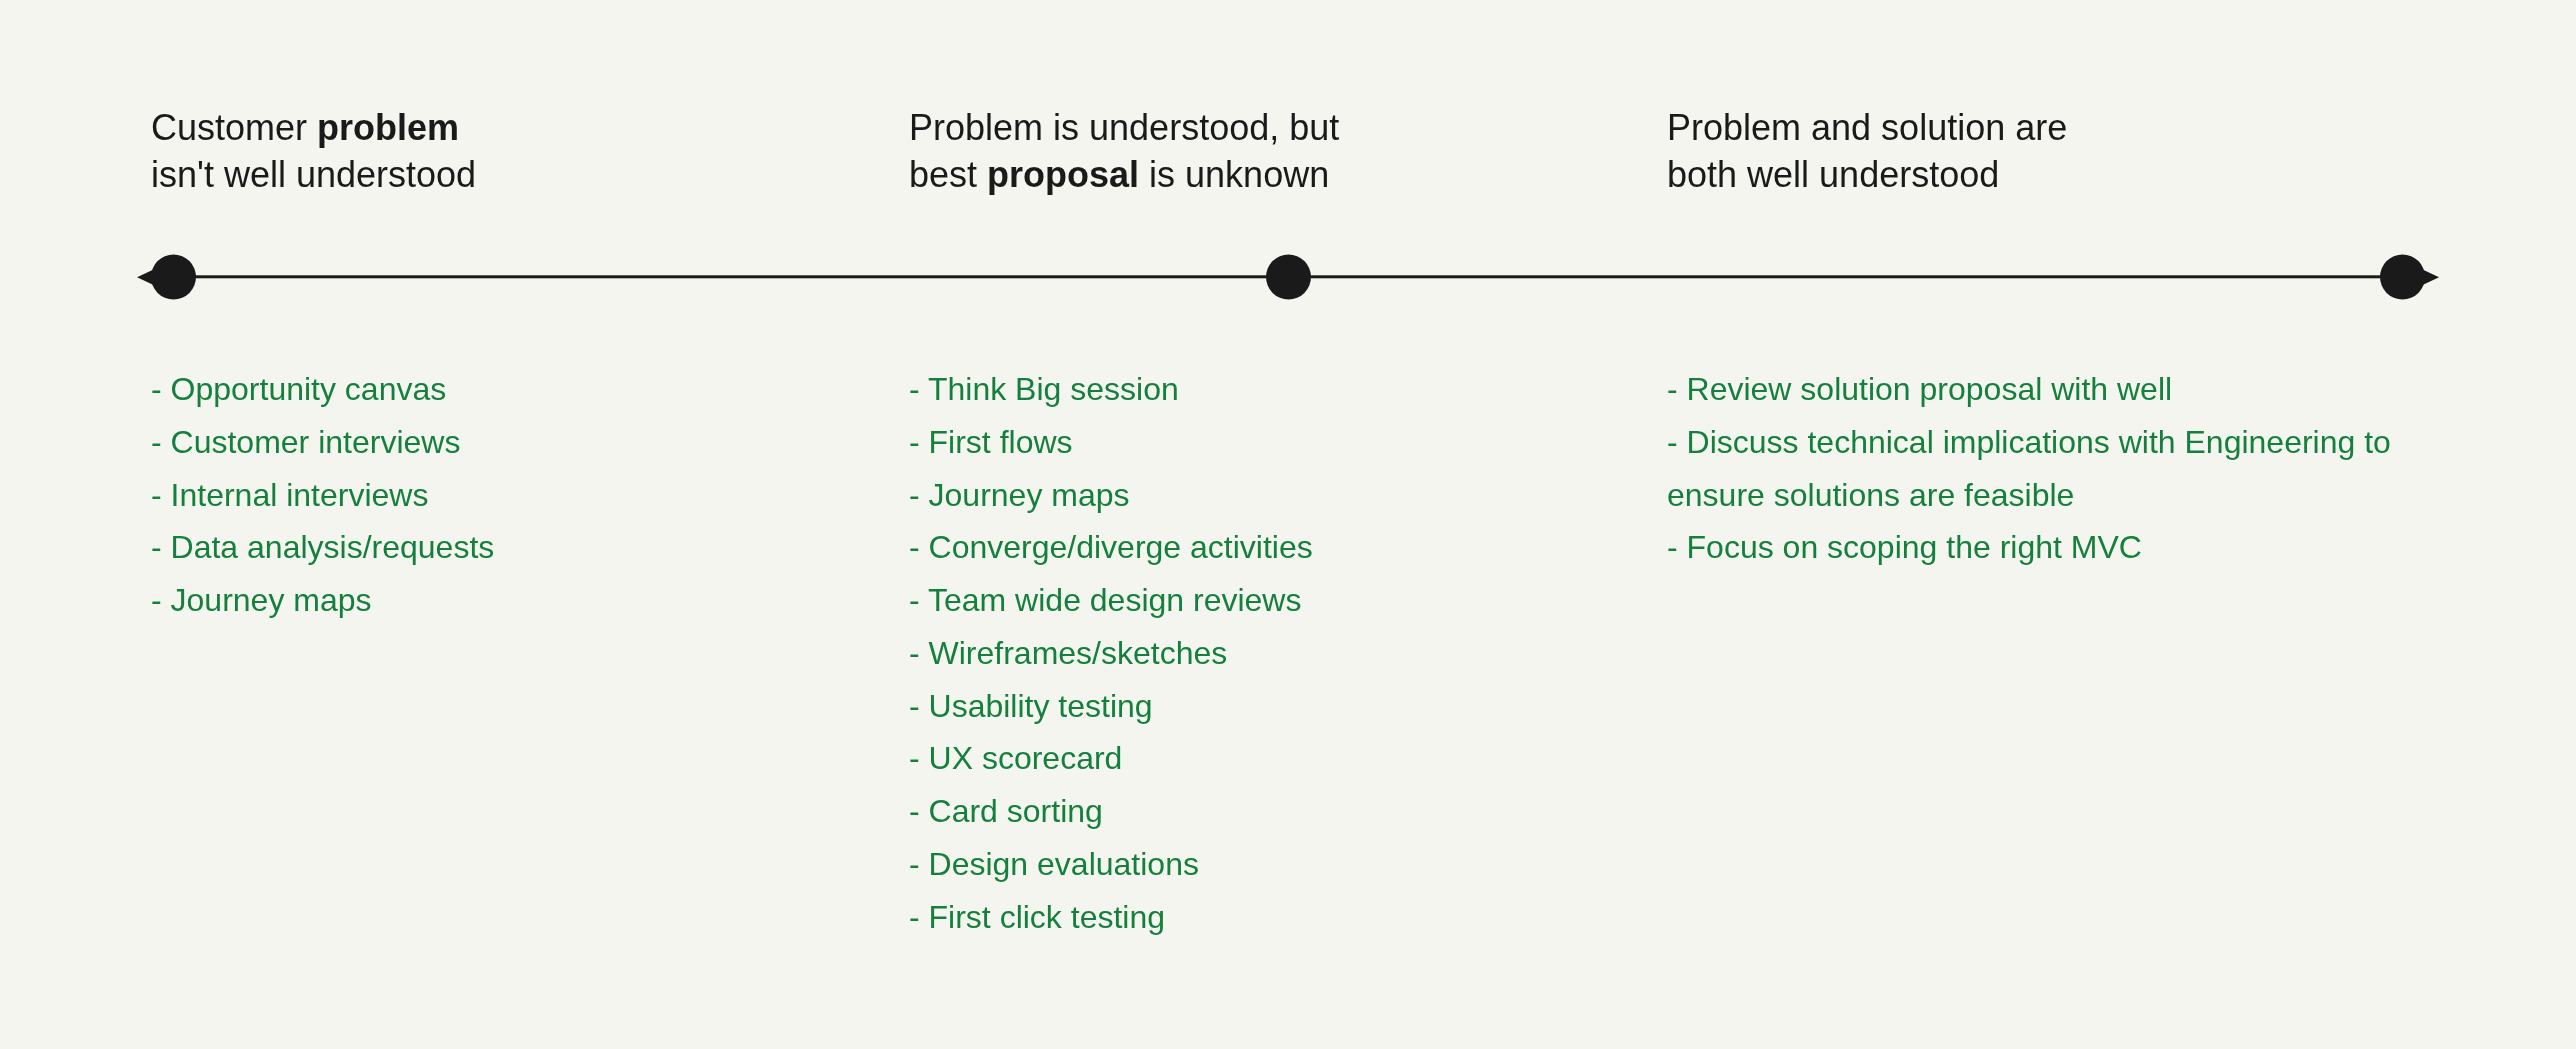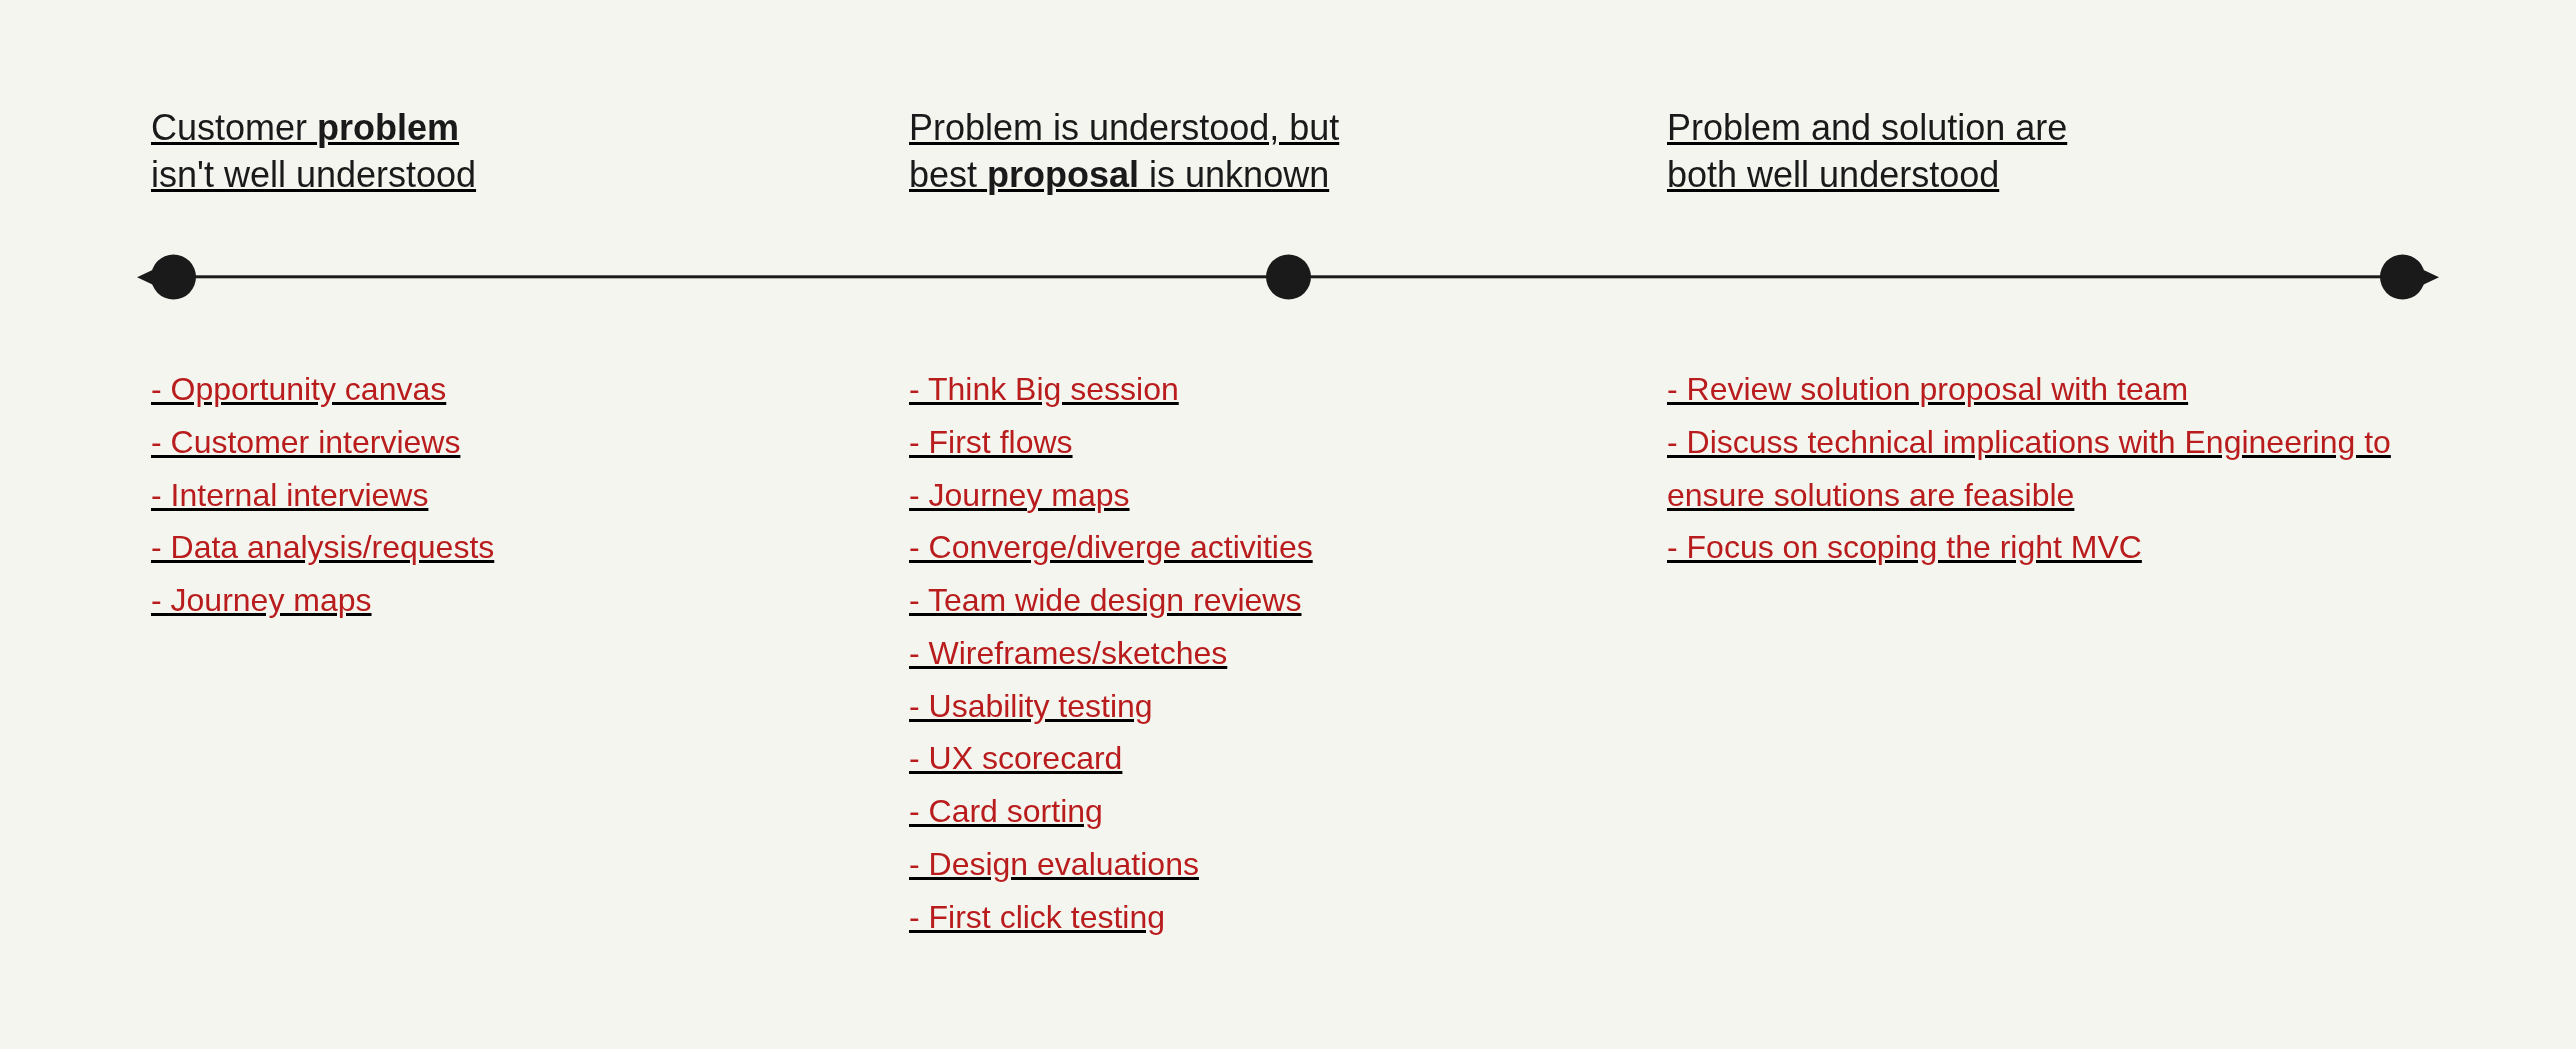--- a/index.html
+++ b/index.html
@@ -15,21 +15,20 @@
       height: 1049px;
       display: flex;
       align-items: center;
       justify-content: center;
       overflow: hidden;
     }
 
     .main-container {
       width: 2412px;
       padding: 52px 69px;
-      text-decoration: underline;
     }
 
     
     .header-row {
       display: grid;
       grid-template-columns: 1fr 1fr 1fr;
       gap: 0;
       margin-bottom: 52px;
     }
 
@@ -116,21 +115,21 @@
     .content-row {
       display: grid;
       grid-template-columns: 1fr 1fr 1fr;
       gap: 0;
       align-items: start;
     }
 
     .content-col {
       font-size: 32px;
       line-height: 1.65;
-      color: #b91c1c;
+      color: #15803d;
       font-weight: 400;
       padding-right: 34px;
     }
 
     .content-col .list-item {
       display: block;
     }
   </style>
 </head>
 <body>
@@ -176,20 +175,20 @@
       <span class="list-item">- Team wide design reviews</span>
       <span class="list-item">- Wireframes/sketches</span>
       <span class="list-item">- Usability testing</span>
       <span class="list-item">- UX scorecard</span>
       <span class="list-item">- Card sorting</span>
       <span class="list-item">- Design evaluations</span>
       <span class="list-item">- First click testing</span>
     </div>
 
     <div class="content-col">
-      <span class="list-item">- Review solution proposal with team</span>
+      <span class="list-item">- Review solution proposal with well</span>
       <span class="list-item">- Discuss technical implications with Engineering to ensure solutions are feasible</span>
       <span class="list-item">- Focus on scoping the right MVC</span>
     </div>
 
   </div>
 </div>
 
 
 </body></html>

